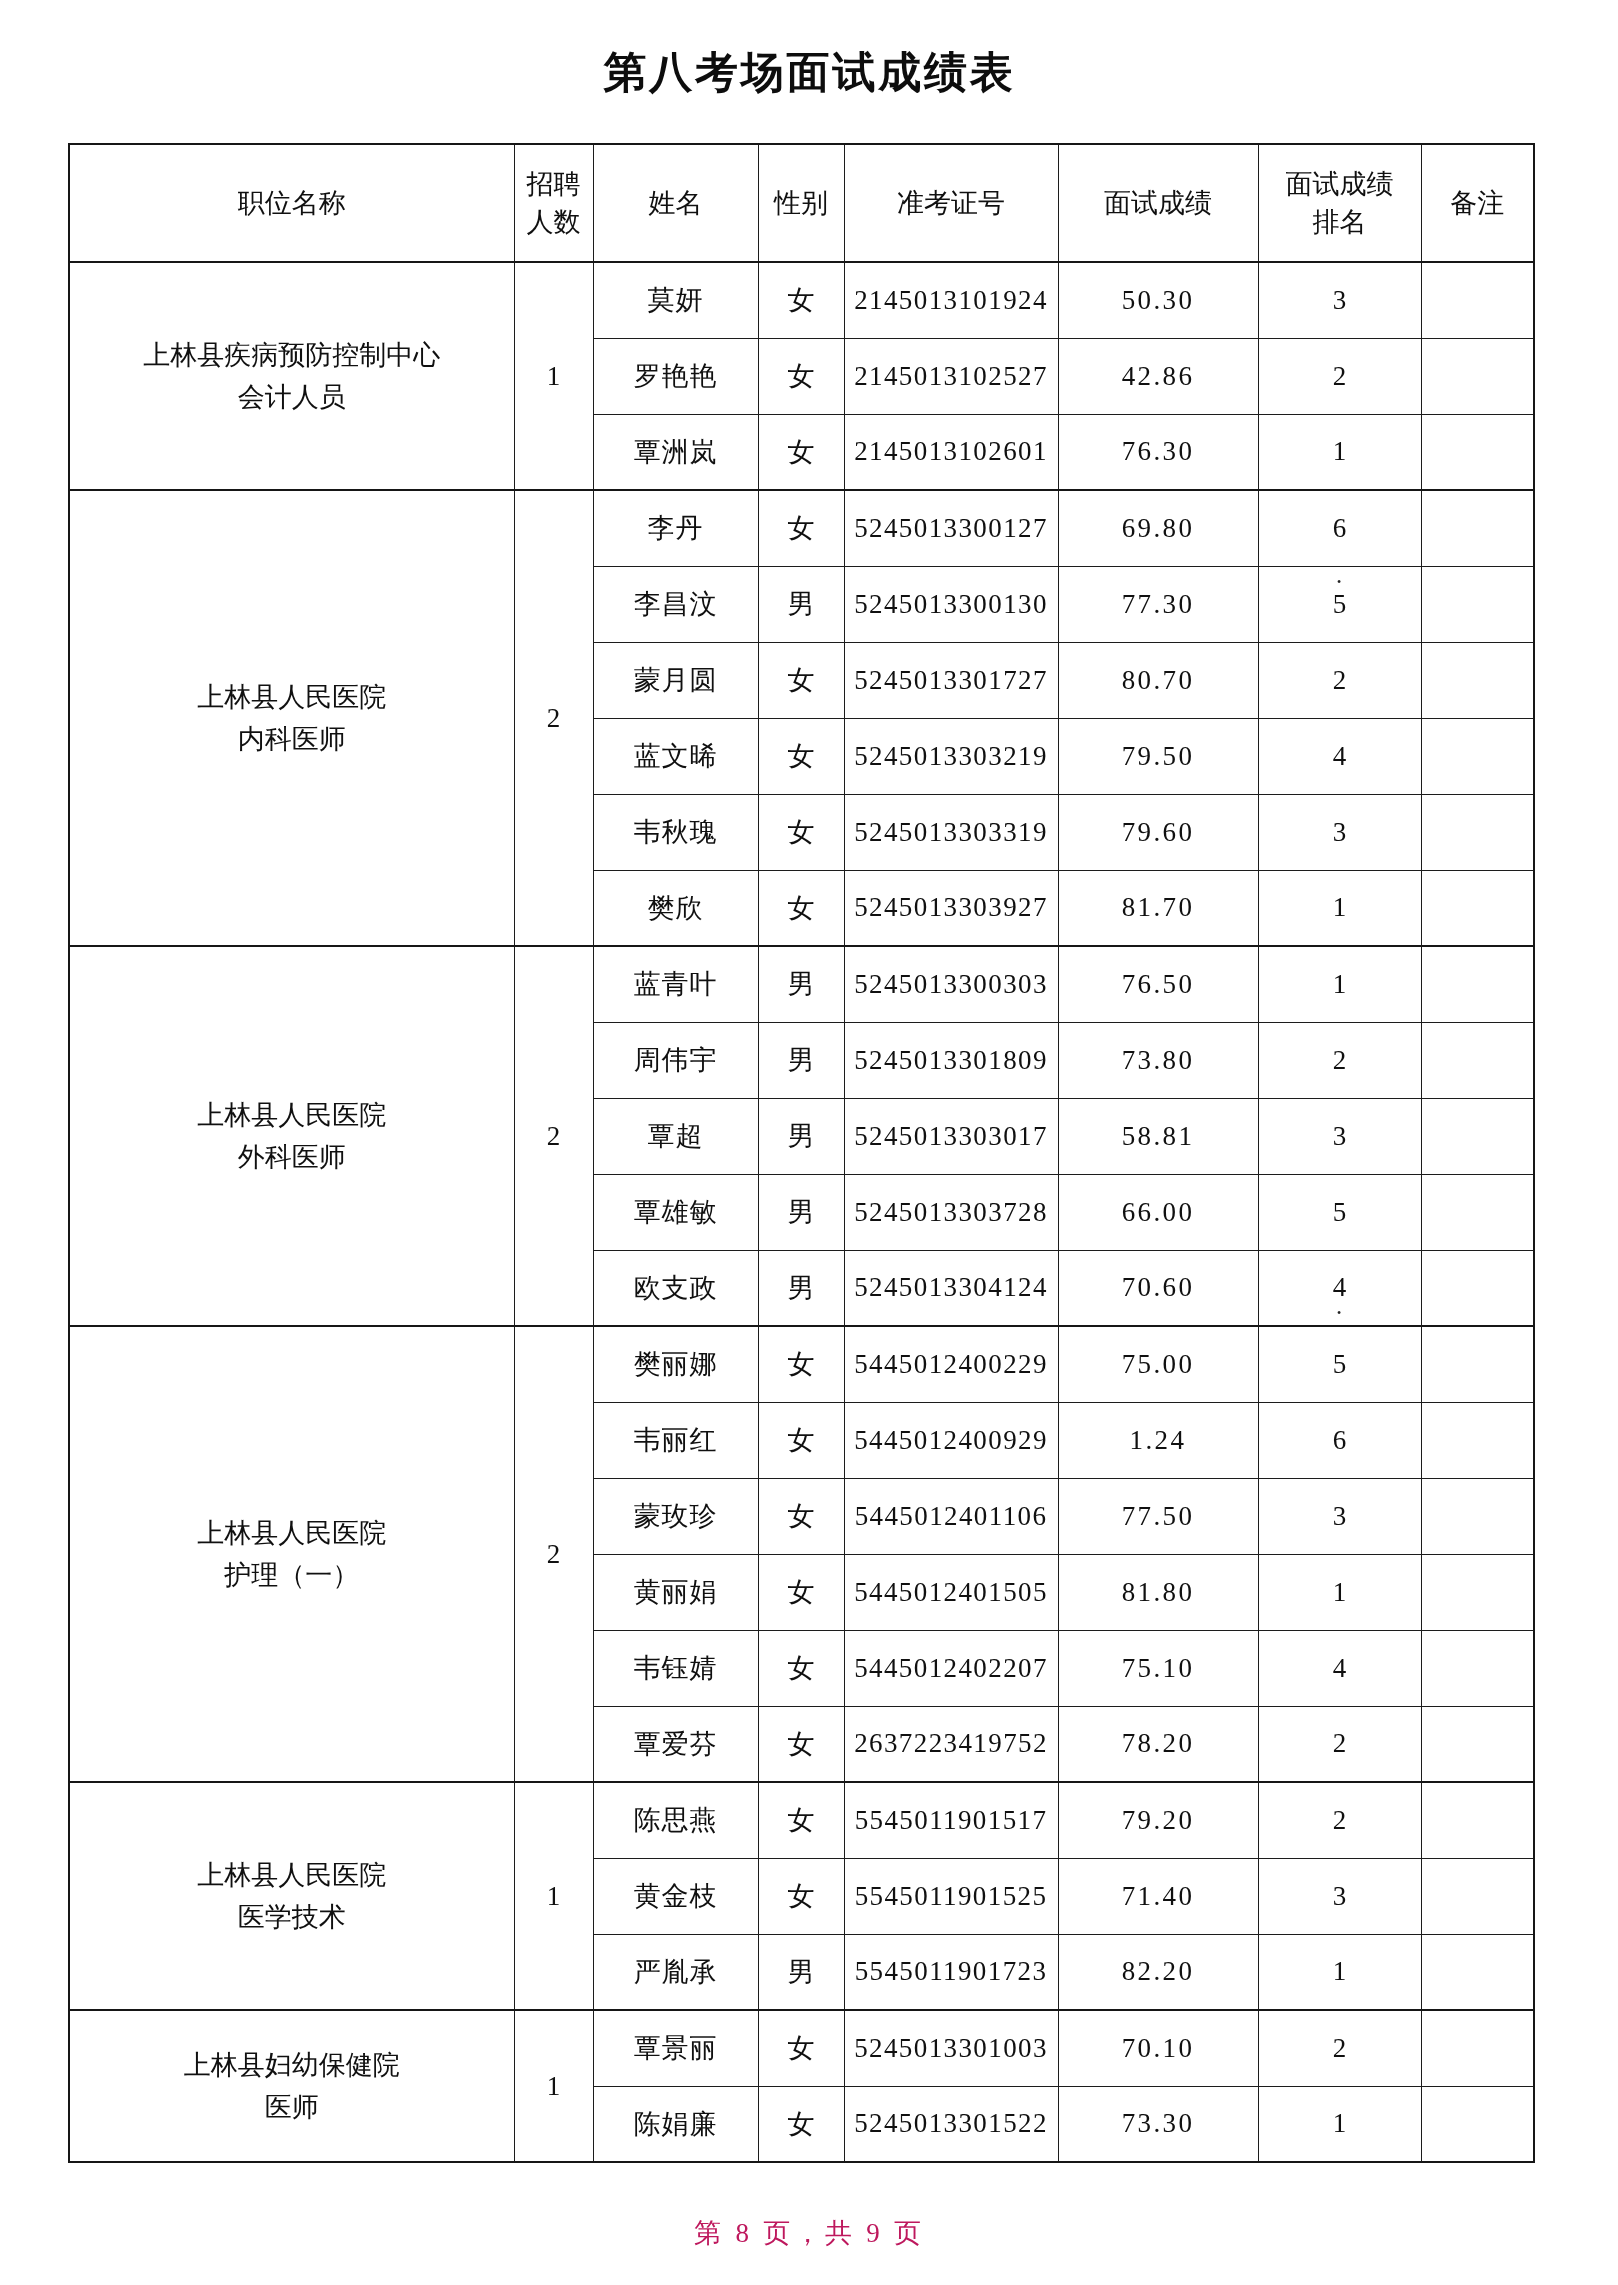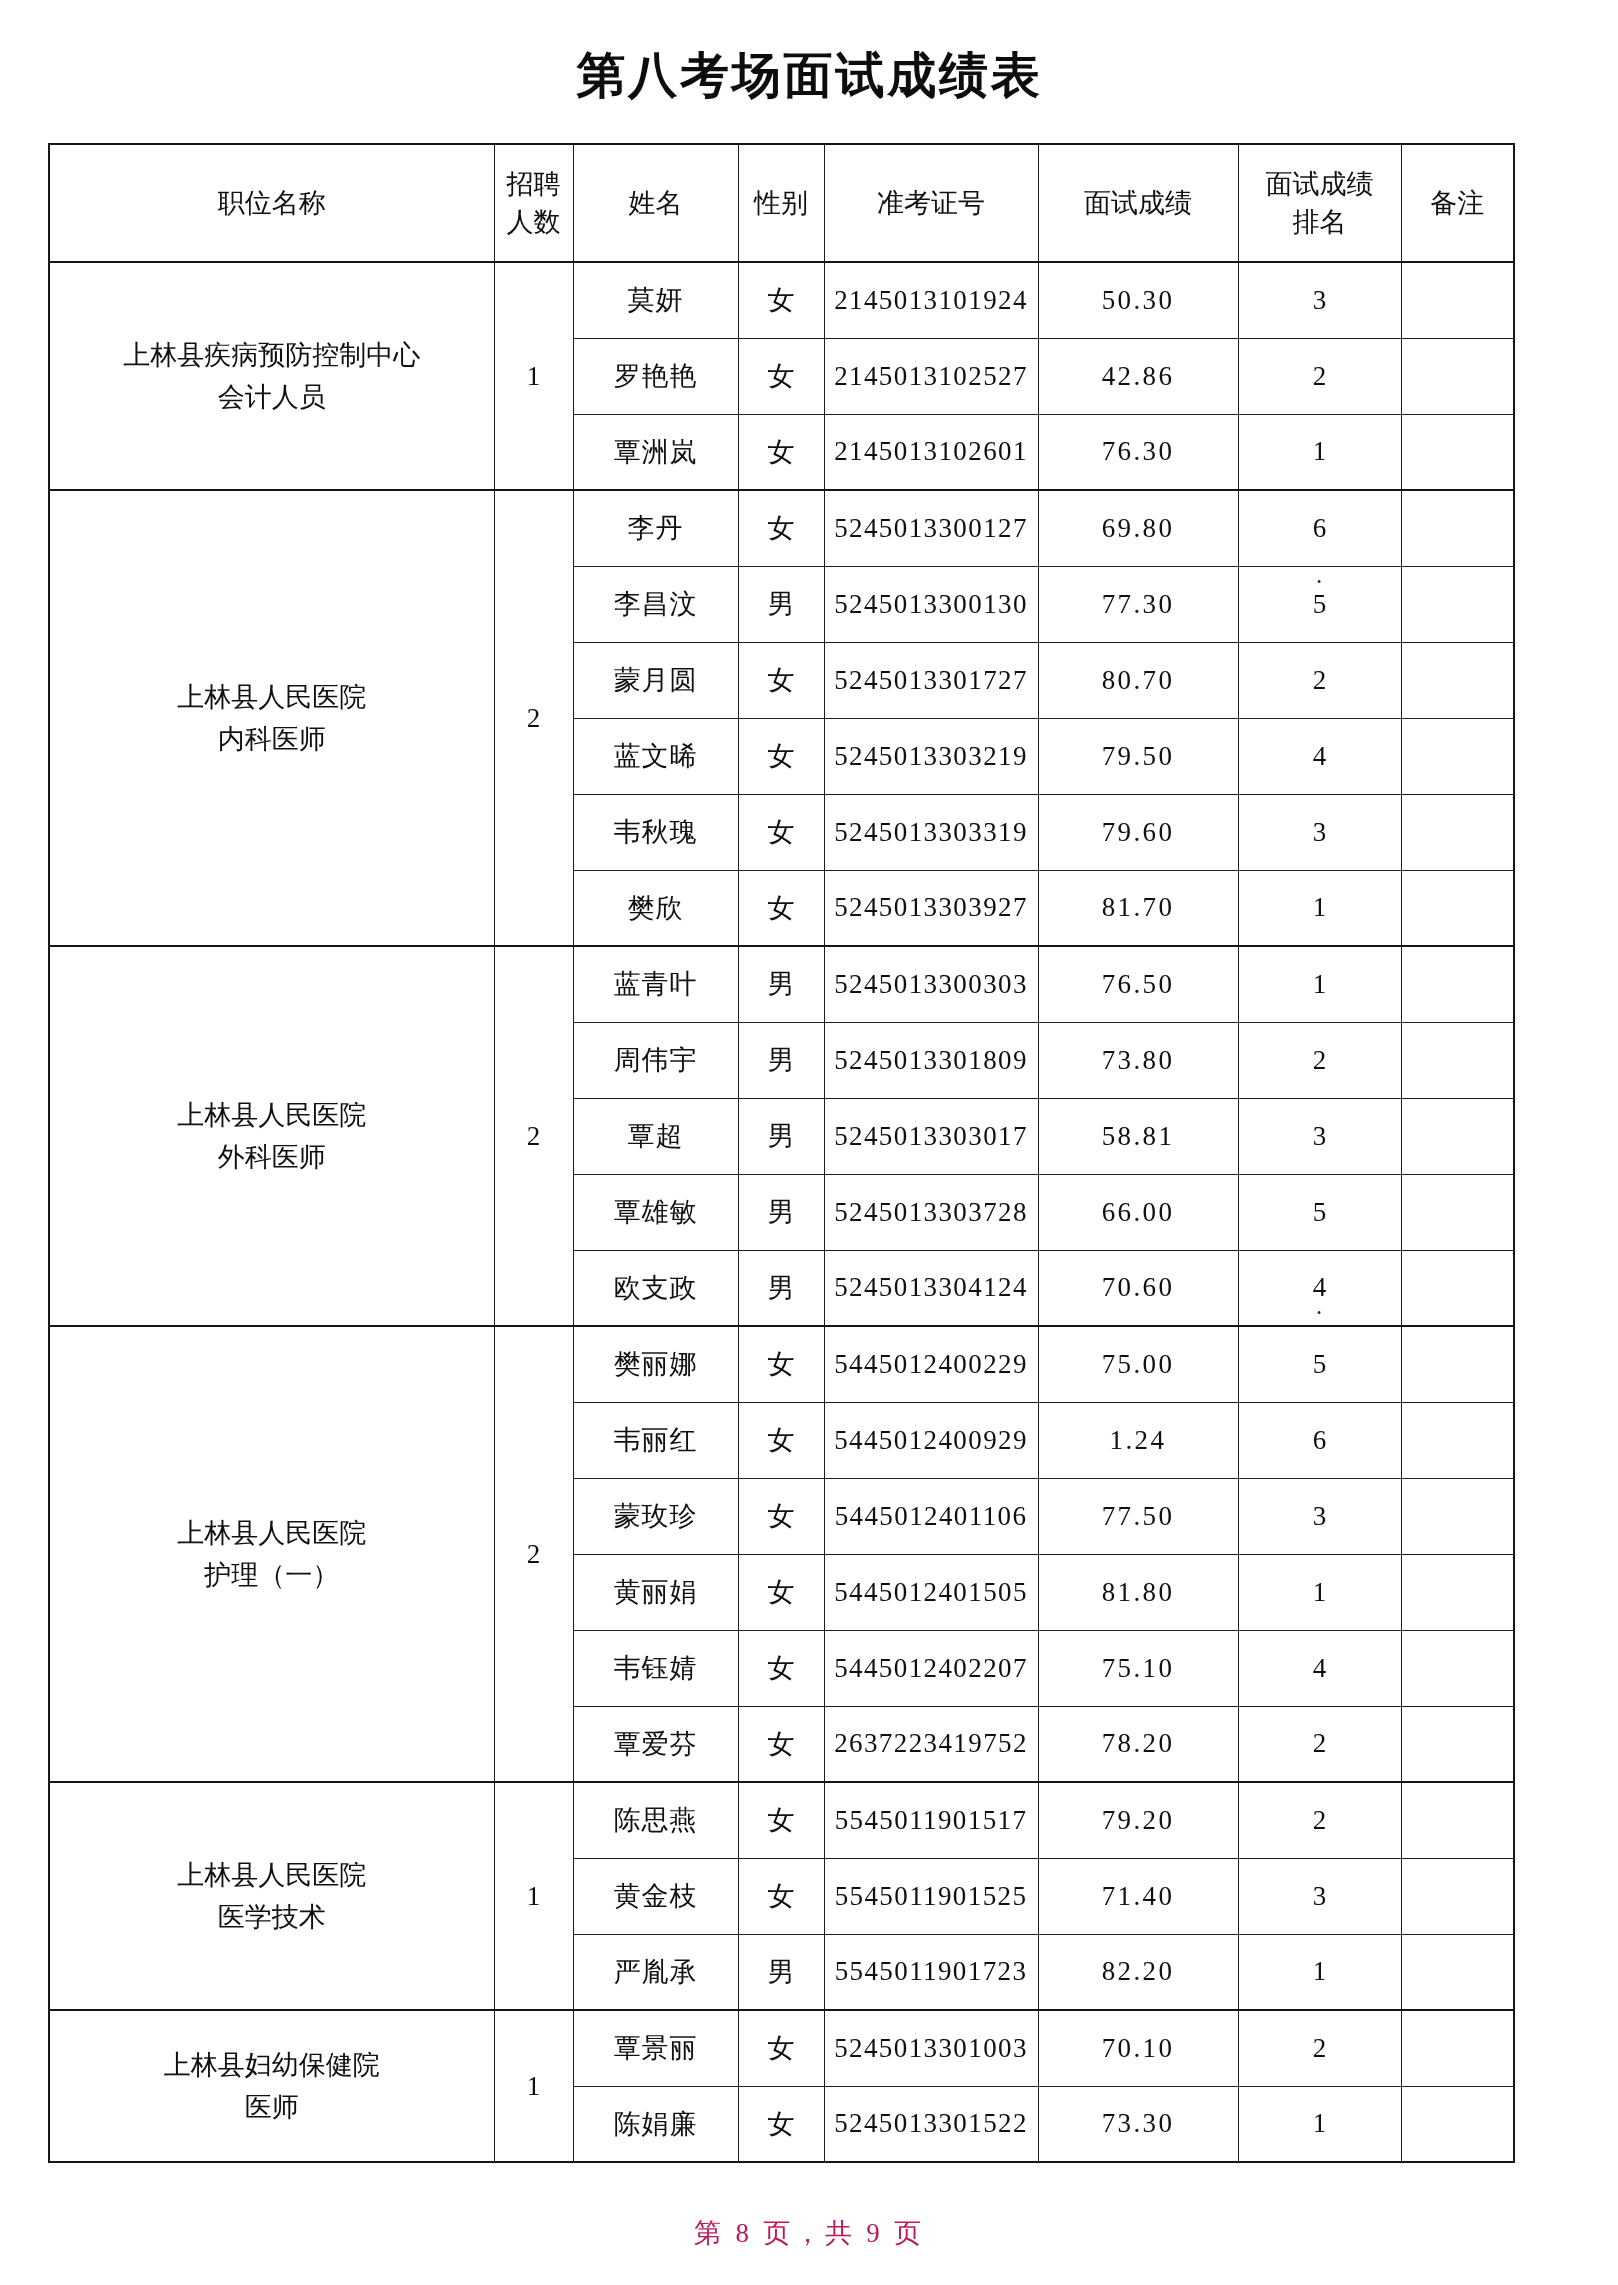--- a/index.html
+++ b/index.html
@@ -3,26 +3,26 @@
 <meta charset="utf-8">
 <style>
   html,body{margin:0;padding:0;}
   body{
     width:1619px;height:2285px;position:relative;background:#ffffff;
     font-family:"Liberation Serif","DejaVu Serif",serif;color:#111;
     -webkit-font-smoothing:antialiased;
   }
   .page-title{
     position:absolute;top:49px;left:0;right:0;margin:0;
-    text-align:center;font-size:49px;line-height:1.1;font-weight:700;
+    text-align:center;font-size:43px;line-height:1.1;font-weight:700;
     font-family:"Liberation Sans","DejaVu Sans",sans-serif;
     letter-spacing:2.8px;color:#0d0d0d;
   }
   table.score-table{
-    position:absolute;left:48px;top:143px;width:1464px;
+    position:absolute;left:68px;top:143px;width:1464px;
     border-collapse:collapse;table-layout:fixed;
     border:2.8px solid #161616;
   }
   table.score-table th,
   table.score-table td{
     border:1.9px solid #1c1c1c;
     text-align:center;vertical-align:middle;
     padding:0;overflow:hidden;
     font-weight:normal;font-size:27px;color:#101010;
   }

